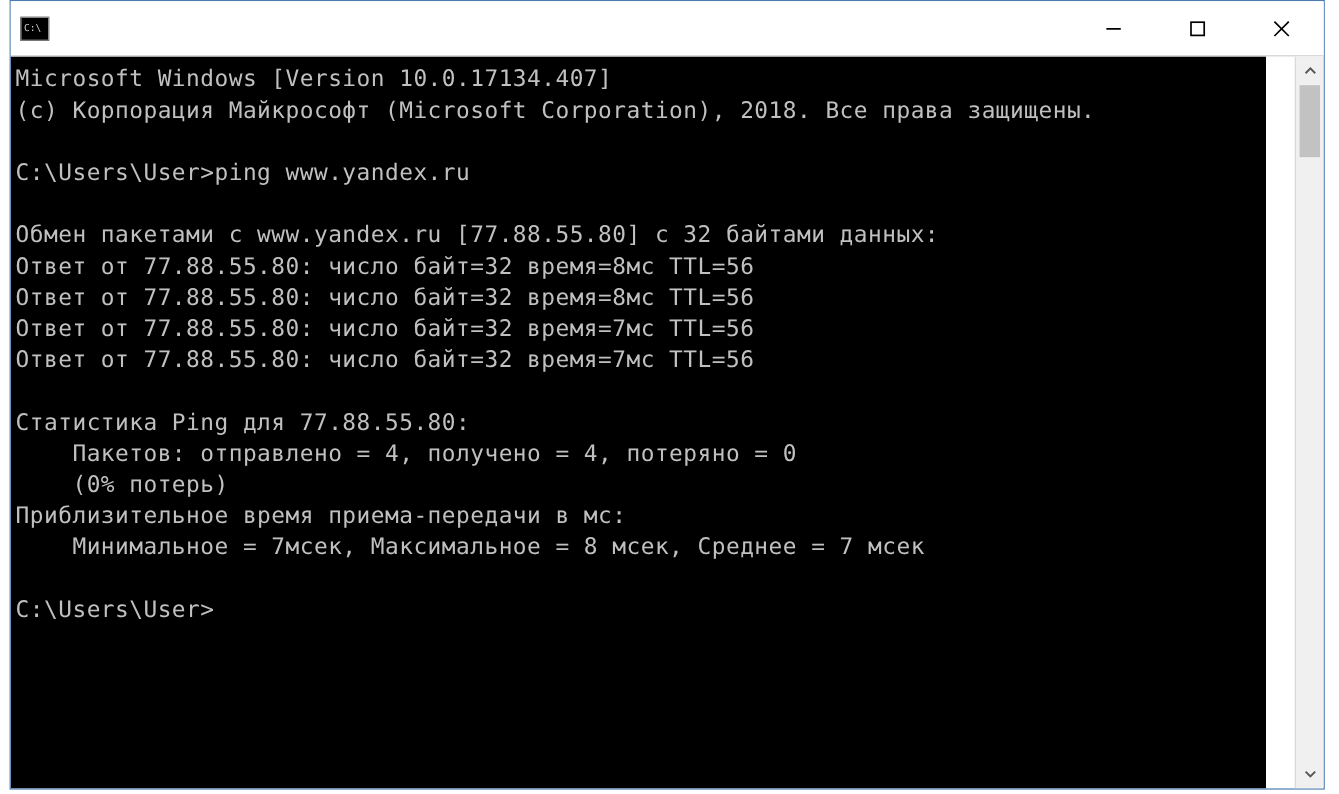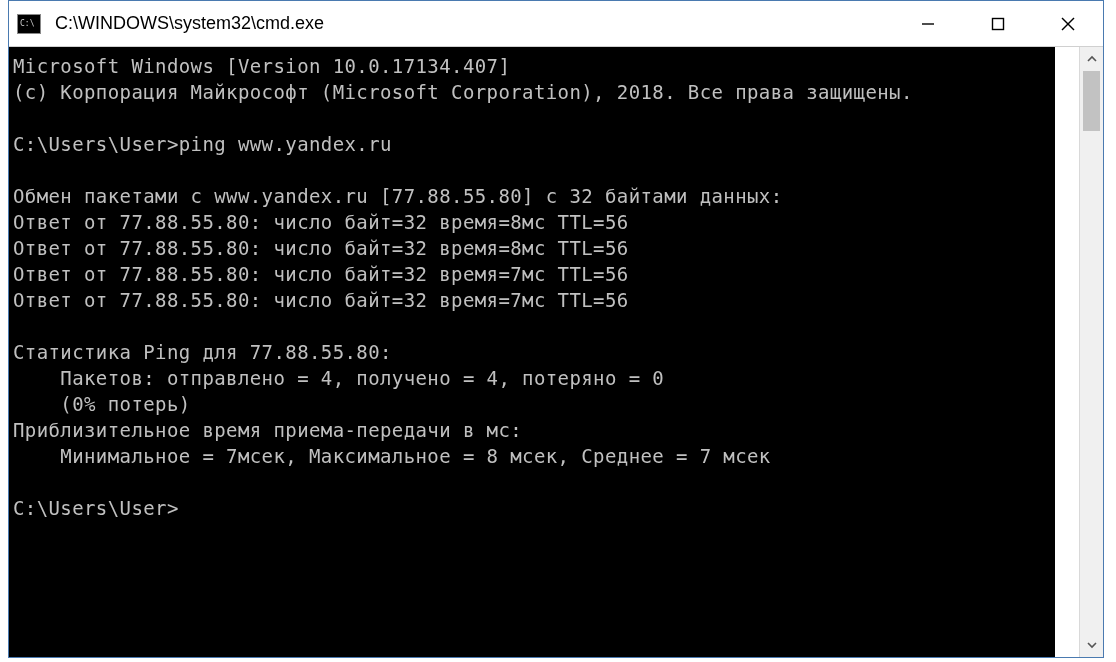--- a/index.html
+++ b/index.html
@@ -119,21 +119,20 @@
     .line { display: block; }
   </style>
 </head>
 <body>
 
 <div class="window">
   <div class="titlebar">
     <span class="titlebar-icon">
       <span class="titlebar-icon-inner">C:\</span>
     </span>
-    <span class="titlebar-title">C:\WINDOWS\system32\cmd.exe</span>
     <span class="titlebar-spacer"></span>
     <div class="titlebar-controls">
       <button class="titlebar-btn" aria-label="Minimize">
         <svg width="14" height="14" viewBox="0 0 14 14">
             <line x1="1" y1="7" x2="13" y2="7" stroke="#000" stroke-width="1.4"></line>
           </svg>
       </button>
       <button class="titlebar-btn" aria-label="Maximize">
         <svg width="14" height="14" viewBox="0 0 14 14">
             <rect x="1.5" y="1.5" width="11" height="11" fill="none" stroke="#000" stroke-width="1.4"></rect>

